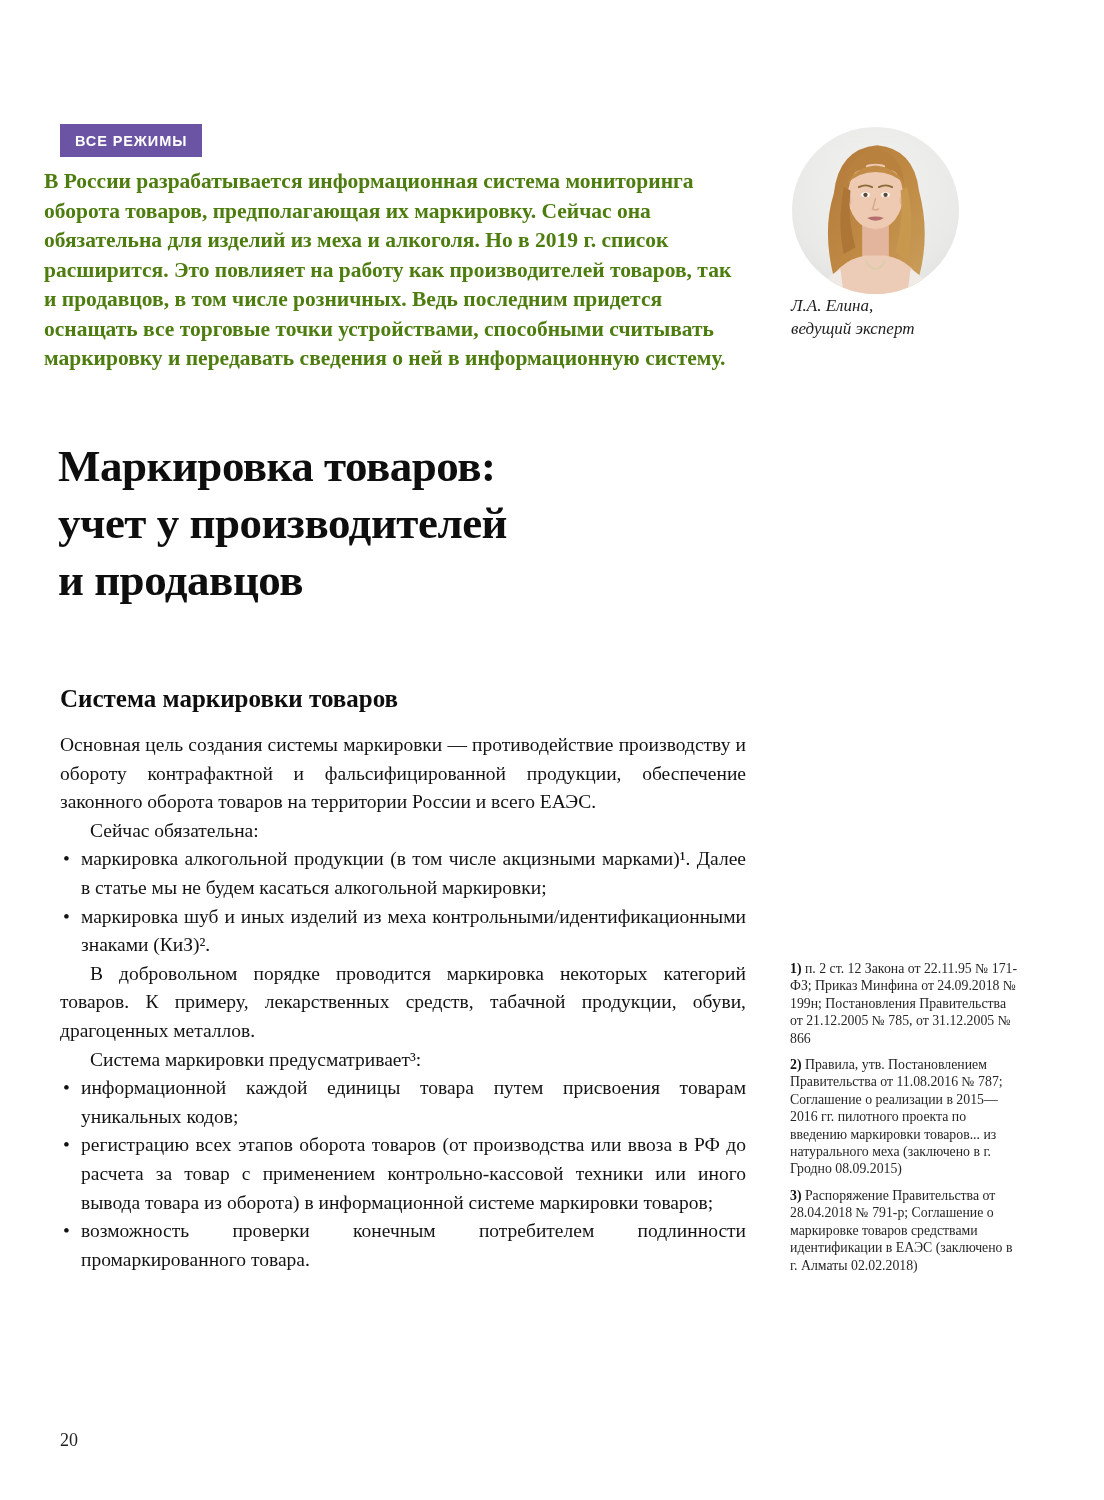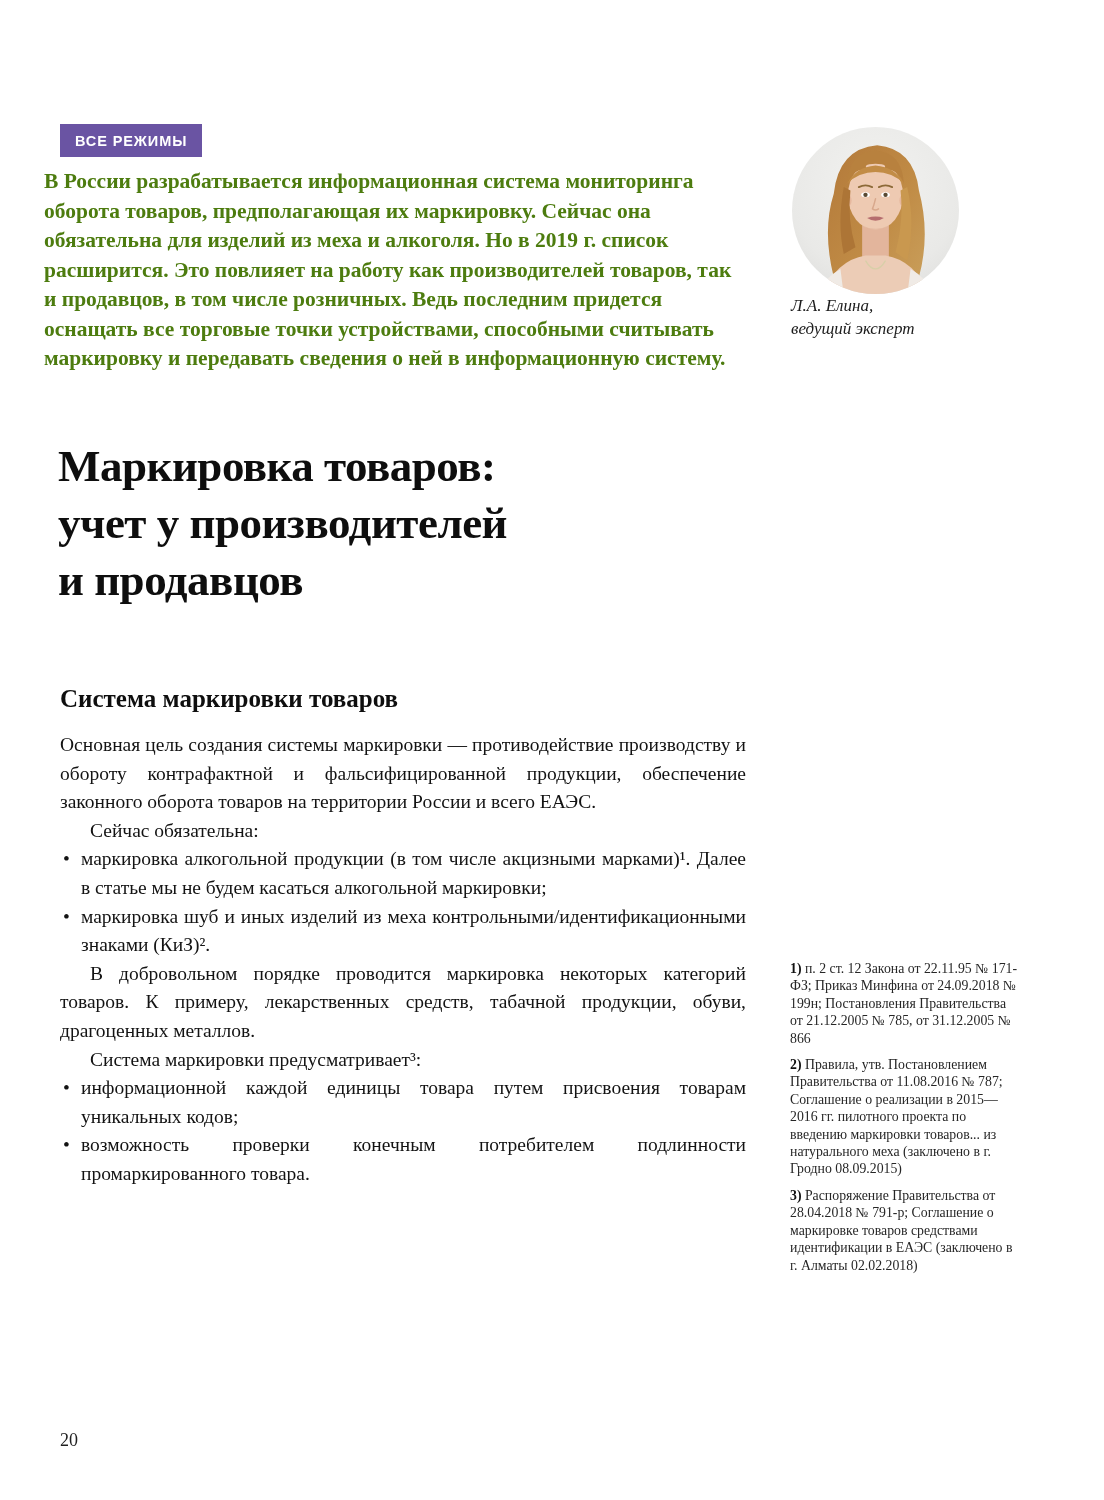--- a/index.html
+++ b/index.html
@@ -132,20 +132,21 @@
   <div class="section-heading">Система маркировки товаров</div>
 
   <div class="article">
     <p>Основная цель создания системы маркировки — противодействие производству и обороту контрафактной и фальсифицированной продукции, обеспечение законного оборота товаров на территории России и всего ЕАЭС.</p>
     <p class="indent">Сейчас обязательна:</p>
     <p class="bullet">маркировка алкогольной продукции (в том числе акцизными марками)¹. Далее в статье мы не будем касаться алкогольной маркировки;</p>
     <p class="bullet">маркировка шуб и иных изделий из меха контрольными/идентификационными знаками (КиЗ)².</p>
     <p class="indent">В добровольном порядке проводится маркировка некоторых категорий товаров. К примеру, лекарственных средств, табачной продукции, обуви, драгоценных металлов.</p>
     <p class="indent">Система маркировки предусматривает³:</p>
     <p class="bullet">информационной каждой единицы товара путем присвоения товарам уникальных кодов;</p>
+    <p class="bullet">регистрацию всех этапов оборота товаров (от производства или ввоза в РФ до расчета за товар с применением контрольно-кассовой техники или иного вывода товара из оборота) в информационной системе маркировки товаров;</p>
     <p class="bullet">возможность проверки конечным потребителем подлинности промаркированного товара.</p>
   </div>
 
   <div class="footnotes">
     <p class="footnote"><span class="fn-num">1)</span><span> п. 2 ст. 12 Закона от 22.11.95 № 171-ФЗ; Приказ Минфина от 24.09.2018 № 199н; Постановления Правительства от 21.12.2005 № 785, от 31.12.2005 № 866</span></p>
     <p class="footnote"><span class="fn-num">2)</span><span> Правила, утв. Постановлением Правительства от 11.08.2016 № 787; Соглашение о реализации в 2015—2016 гг. пилотного проекта по введению маркировки товаров... из натурального меха (заключено в г. Гродно 08.09.2015)</span></p>
     <p class="footnote"><span class="fn-num">3)</span><span> Распоряжение Правительства от 28.04.2018 № 791-р; Соглашение о маркировке товаров средствами идентификации в ЕАЭС (заключено в г. Алматы 02.02.2018)</span></p>
   </div>
 
   <div class="page-number">20</div>

